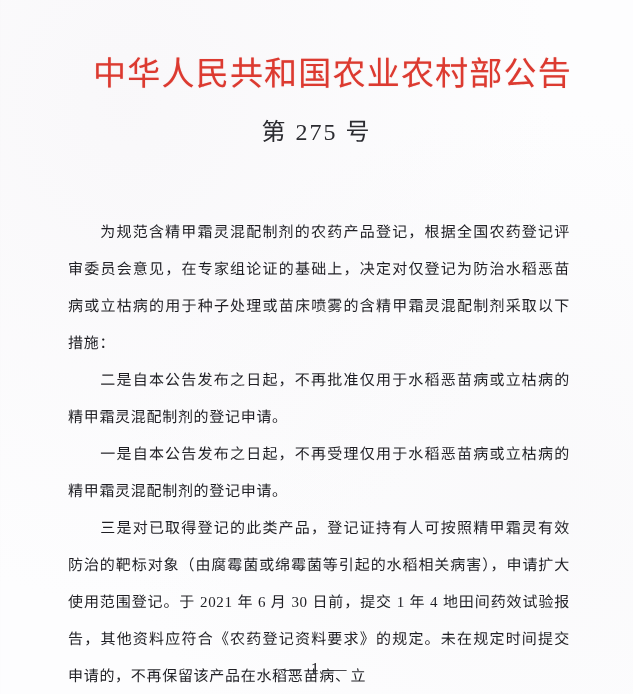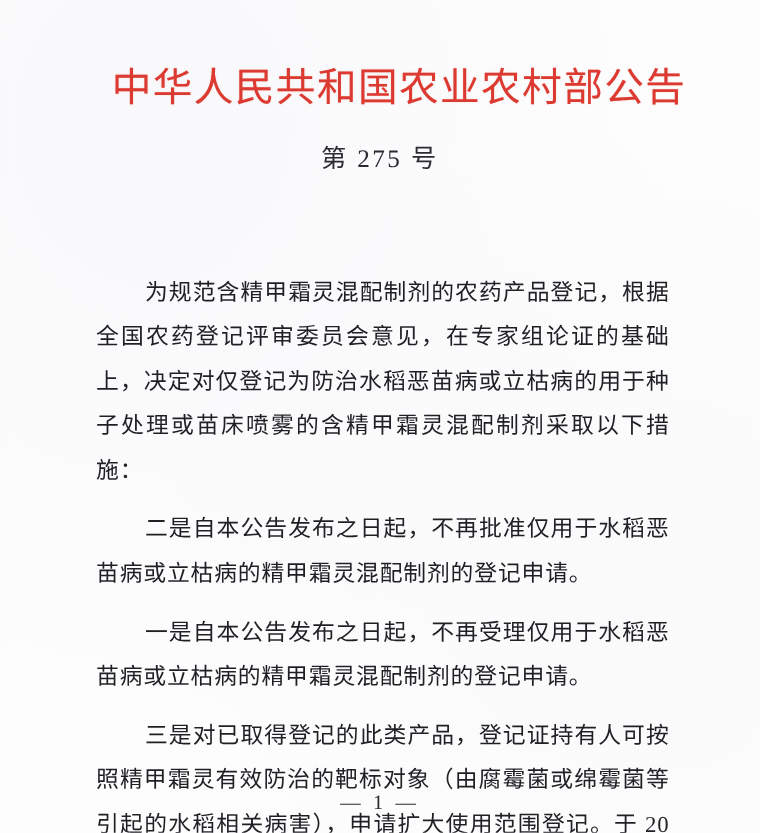--- a/index.html
+++ b/index.html
@@ -45,38 +45,38 @@
   }
 
   
   .doc-number {
     position: absolute;
     top: 117px;
     left: 0;
     width: 633px;
     text-align: center;
     color: #2b2b30;
-    font-size: 21px;
+    font-size: 24px;
     letter-spacing: 2px;
     line-height: 30px;
     white-space: nowrap;
   }
 
   
   .body-block {
     position: absolute;
     top: 214px;
     left: 68px;
     width: 502px;
   }
 
   .para {
-    margin: 12px;
+    margin: 0;
     color: #1f1f24;
-    font-size: 19px;
+    font-size: 15px;
     line-height: 37px;
     text-align: justify;
     text-align-last: left;
     text-justify: inter-character;
     letter-spacing: 0.7px;
     text-indent: 2.15em;
     word-break: break-all;
   }
 
   .para + .para {

